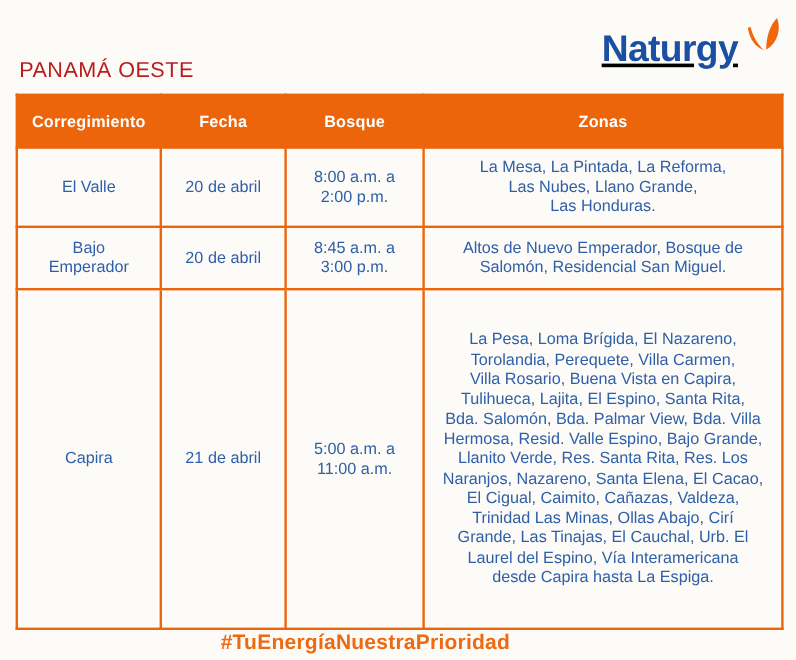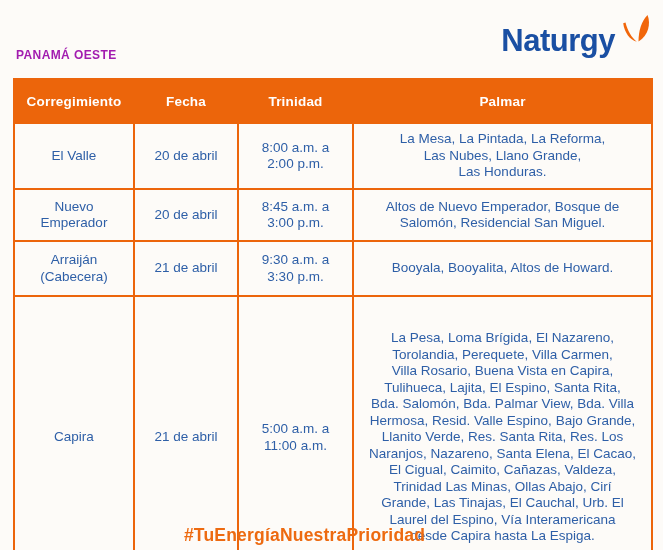--- a/index.html
+++ b/index.html
@@ -14,32 +14,33 @@
     overflow: hidden;
   }
 
   
   .top { position: relative; height: 78px; }
 
   .region-title {
     position: absolute;
     left: 16px;
     top: 48px;
-    font-size: 12px;
-    font-weight: 700;
+    font-size: 18px;
+    font-weight: 400;
     letter-spacing: 0.4px;
-    color: #a21caf;
+    color: #b91c1c;
   }
 
   .logo {
     position: absolute;
     top: 14px;
     right: 10px;
     display: flex;
     align-items: flex-start;
+    text-decoration: underline;
   }
   .logo-text {
     font-size: 31px;
     font-weight: 700;
     letter-spacing: -0.5px;
     color: #1A4FA3;
     line-height: 1;
     margin-top: 11px;
   }
   .logo-icon { width: 36px; height: 36px; margin-left: 2px; }
@@ -114,50 +115,42 @@
     <colgroup>
       <col style="width:120px">
       <col style="width:104px">
       <col style="width:115px">
       <col style="width:299px">
     </colgroup>
     <thead>
       <tr>
         <th>Corregimiento</th>
         <th>Fecha</th>
-        <th>Trinidad</th>
-        <th>Palmar</th>
+        <th>Bosque</th>
+        <th>Zonas</th>
       </tr>
     </thead>
     <tbody>
       <tr class="row-0">
         <td>El Valle</td>
         <td>20 de abril</td>
         <td>8:00 a.m. a
 2:00 p.m.</td>
         <td>La Mesa, La Pintada, La Reforma,
 Las Nubes, Llano Grande,
 Las Honduras.</td>
       </tr>
       <tr class="row-1">
-        <td>Nuevo
+        <td>Bajo
 Emperador</td>
         <td>20 de abril</td>
         <td>8:45 a.m. a
 3:00 p.m.</td>
         <td>Altos de Nuevo Emperador, Bosque de
 Salomón, Residencial San Miguel.</td>
-      </tr>
-      <tr class="row-2">
-        <td>Arraiján
-(Cabecera)</td>
-        <td>21 de abril</td>
-        <td>9:30 a.m. a
-3:30 p.m.</td>
-        <td>Booyala, Booyalita, Altos de Howard.</td>
       </tr>
       <tr class="row-3">
         <td>Capira</td>
         <td>21 de abril</td>
         <td>5:00 a.m. a
 11:00 a.m.</td>
         <td>La Pesa, Loma Brígida, El Nazareno,
 Torolandia, Perequete, Villa Carmen,
 Villa Rosario, Buena Vista en Capira,
 Tulihueca, Lajita, El Espino, Santa Rita,

